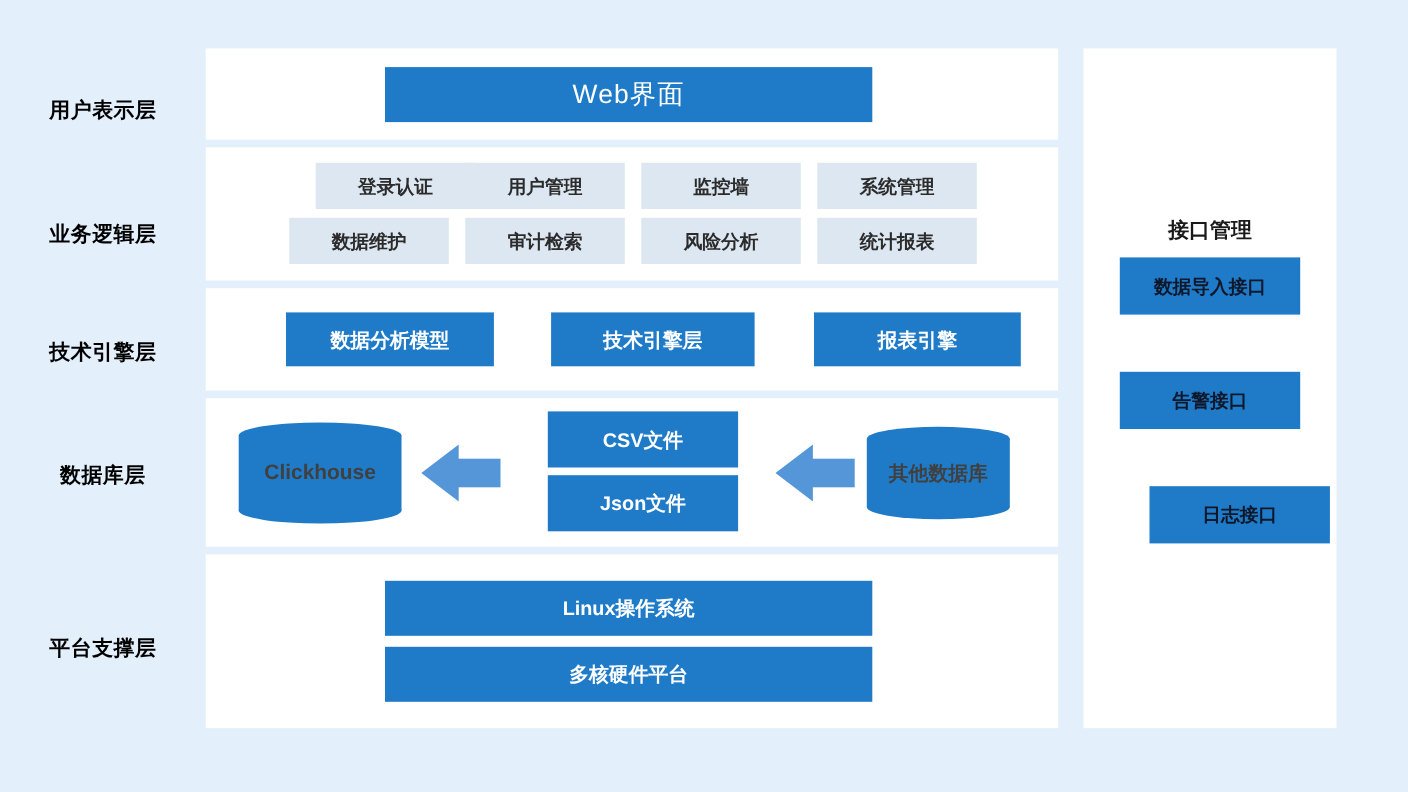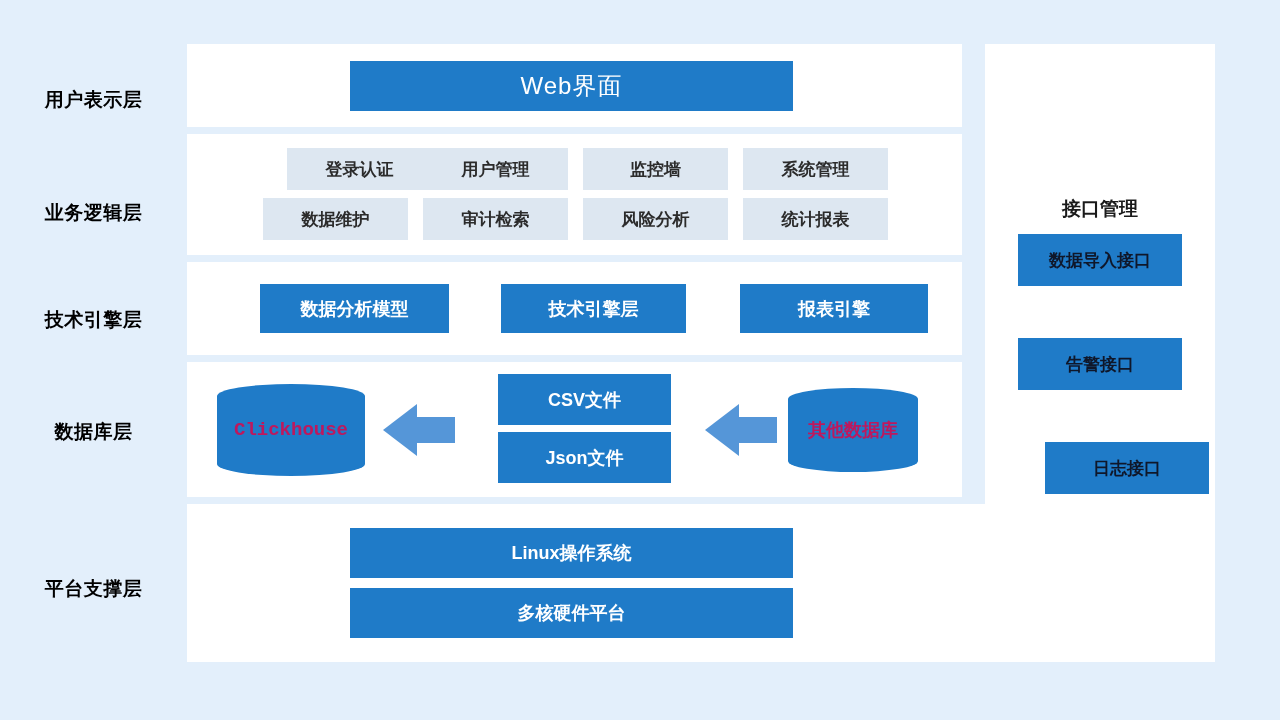--- a/index.html
+++ b/index.html
@@ -135,25 +135,24 @@
   }
   .cyl .cyl-label {
     position: absolute;
     left: 0;
     top: 0;
     width: 148px;
     height: 92px;
     display: flex;
     align-items: center;
     justify-content: center;
-    color: #be185d;
+    color: #404040;
     font-weight: bold;
     font-size: 19px;
     z-index: 3;
-    font-family: Liberation Mono, monospace;
   }
   .cyl.small { width: 130px; height: 84px; }
   .cyl.small .body { width: 130px; top: 11px; height: 62px; }
   .cyl.small .top { width: 130px; height: 22px; }
   .cyl.small .bottom { width: 130px; top: 62px; height: 22px; }
   .cyl.small .cyl-label { width: 130px; height: 84px; font-size: 18px; }
 
   
   .arrow-left {
     position: absolute;
@@ -232,21 +231,21 @@
   </div>
 
   <div class="cyl small" style="left:601px;top:26px;">
     <div class="top"></div>
     <div class="bottom"></div>
     <div class="body"></div>
     <div class="cyl-label">其他数据库</div>
   </div>
 </div>
 
-<div class="band" style="top:504px;height:158px;padding-left:48px;">
+<div class="band" style="top:504px;height:158px;">
   <div class="blue-box" style="left:163px;top:24px;width:443px;height:50px;">Linux操作系统</div>
   <div class="blue-box" style="left:163px;top:84px;width:443px;height:50px;">多核硬件平台</div>
 </div>
 
 <div class="side-panel">
   <div class="side-title">接口管理</div>
   <div class="side-box" style="top:190px;">数据导入接口</div>
   <div class="side-box" style="top:294px;">告警接口</div>
   <div class="side-box" style="top:398px;margin-left:27px;">日志接口</div>
 </div>

